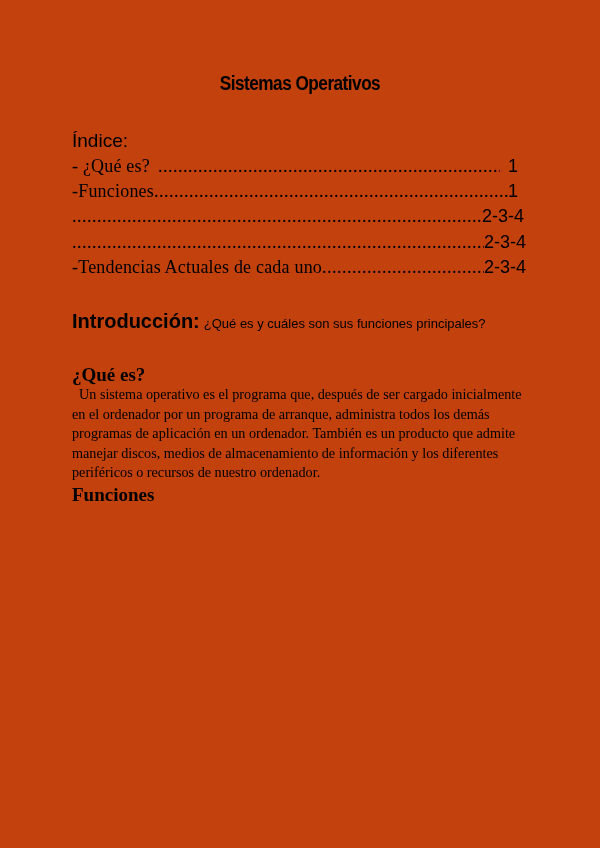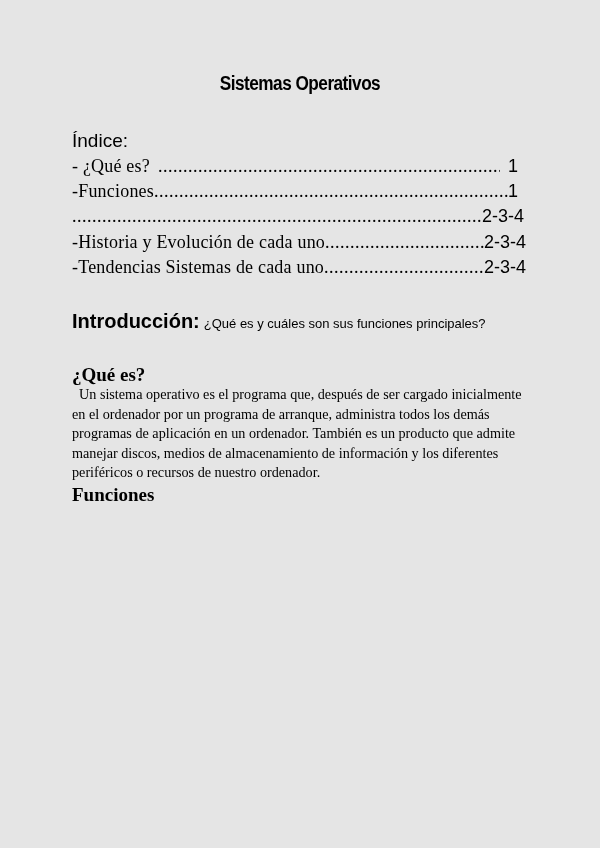--- a/index.html
+++ b/index.html
@@ -13,21 +13,21 @@
       position: relative;
       overflow: hidden;
       color: #000000;
     }
     .page {
       position: absolute;
       left: 0;
       top: 0;
       width: 600px;
       height: 848px;
-      background: #e5e5e5;
+      background: #c2410c;
     }
     .title {
       position: absolute;
       left: 0;
       width: 600px;
       top: 72px;
       text-align: center;
       font-family: "Liberation Sans", sans-serif;
       font-weight: bold;
       font-size: 20px;
@@ -117,27 +117,26 @@
     <span class="toc-dots">..........................................................................................</span>
     <span class="toc-page">1</span>
   </div>
 
   <div class="toc-row" style="top:206px; width:452px;">
     <span class="toc-dots">..........................................................................................</span>
     <span class="toc-page">2-3-4</span>
   </div>
 
   <div class="toc-row" style="top:232px; width:454px;">
-    <span class="toc-text">-Historia y Evolución de cada uno</span>
     <span class="toc-dots">..........................................................................................</span>
     <span class="toc-page">2-3-4</span>
   </div>
 
   <div class="toc-row" style="top:257px; width:454px;">
-    <span class="toc-text">-Tendencias Sistemas de cada uno</span>
+    <span class="toc-text">-Tendencias Actuales de cada uno</span>
     <span class="toc-dots">..........................................................................................</span>
     <span class="toc-page">2-3-4</span>
   </div>
 
   <div class="intro">
     <span class="intro-label">Introducción:</span>
     <span class="intro-sub">¿Qué es y cuáles son sus funciones principales?</span>
   </div>
 
   <div class="section-heading" style="top:364px;text-align:right;">¿Qué es?</div>

